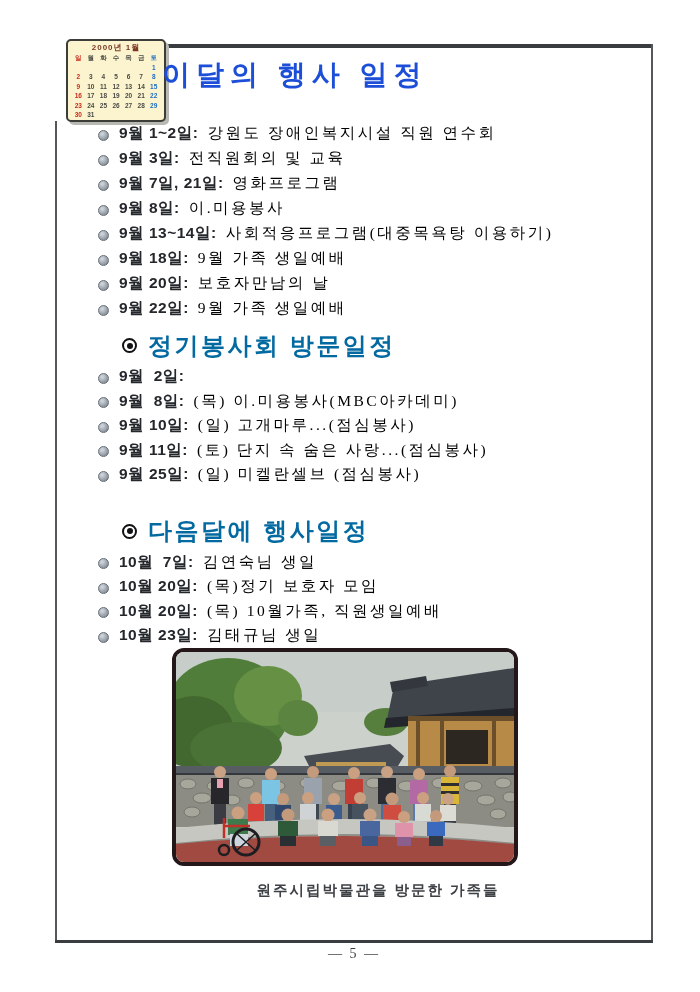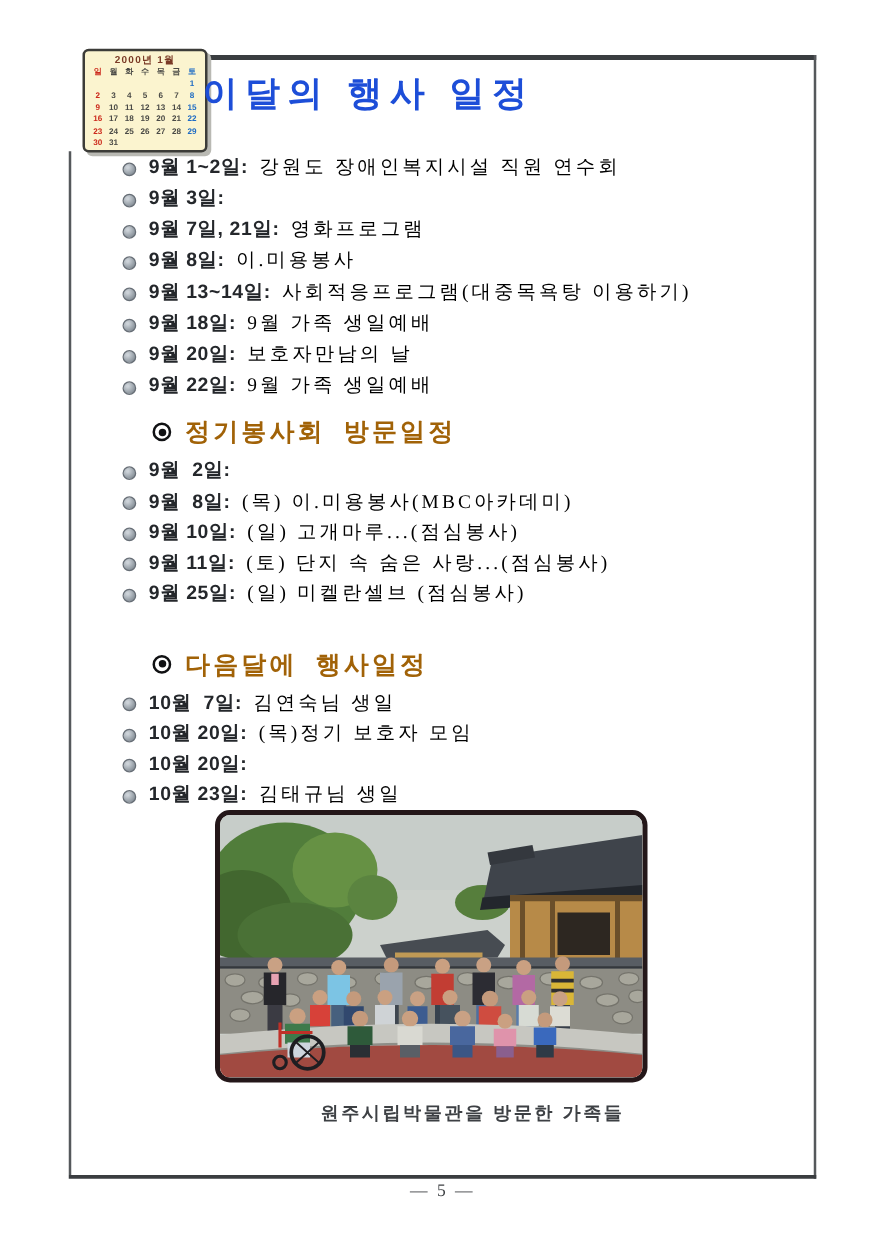--- a/index.html
+++ b/index.html
@@ -54,21 +54,21 @@
   }
   .next-head{margin-top:29px;}
   .dbullet{
     position:relative;width:15px;height:15px;border:2.5px solid #101113;border-radius:50%;
     box-sizing:border-box;margin-right:11px;flex:0 0 auto;
   }
   .dbullet .dot{
     position:absolute;left:50%;top:50%;width:6px;height:6px;margin:-3px 0 0 -3px;
     background:#101113;border-radius:50%;
   }
-  .section-title{font-size:20px;font-weight:bold;color:#a16207;letter-spacing:2.5px;font-family:Liberation Mono, monospace;}
+  .section-title{font-size:24px;font-weight:bold;color:#0369a1;letter-spacing:2.5px;}
 
   
   .photo-frame{
     position:absolute;left:172px;top:648px;width:346px;height:218px;box-sizing:border-box;
     border:4px solid #241719;border-radius:12px;overflow:hidden;background:#ccd1cc;
   }
   .photo-frame svg{display:block;width:100%;height:100%;}
   .photo-caption{
     position:absolute;left:0;top:881px;width:700px;text-align:center;
     font-size:14.5px;color:#3d4044;letter-spacing:2px;font-weight:bold;padding-left:28px;
@@ -152,20 +152,21 @@
 
     <ul class="ev month">
       <li class="row">
         <span class="bullet"></span>
         <span class="date">9월 1~2일:</span>
         <span class="desc">강원도 장애인복지시설 직원 연수회</span>
       </li>
       <li class="row">
         <span class="bullet"></span>
         <span class="date">9월 3일:</span>
+        <span class="desc">전직원회의 및 교육</span>
       </li>
       <li class="row">
         <span class="bullet"></span>
         <span class="date">9월 7일, 21일:</span>
         <span class="desc">영화프로그램</span>
       </li>
       <li class="row">
         <span class="bullet"></span>
         <span class="date">9월 8일:</span>
         <span class="desc">이.미용봉사</span>
@@ -240,20 +241,21 @@
         <span class="desc">김연숙님 생일</span>
       </li>
       <li class="row">
         <span class="bullet"></span>
         <span class="date">10월 20일:</span>
         <span class="desc">(목)정기 보호자 모임</span>
       </li>
       <li class="row">
         <span class="bullet"></span>
         <span class="date">10월 20일:</span>
+        <span class="desc">(목) 10월가족, 직원생일예배</span>
       </li>
       <li class="row">
         <span class="bullet"></span>
         <span class="date">10월 23일:</span>
         <span class="desc">김태규님 생일</span>
       </li>
     </ul>
   </div>
 
   <div class="photo-frame">

